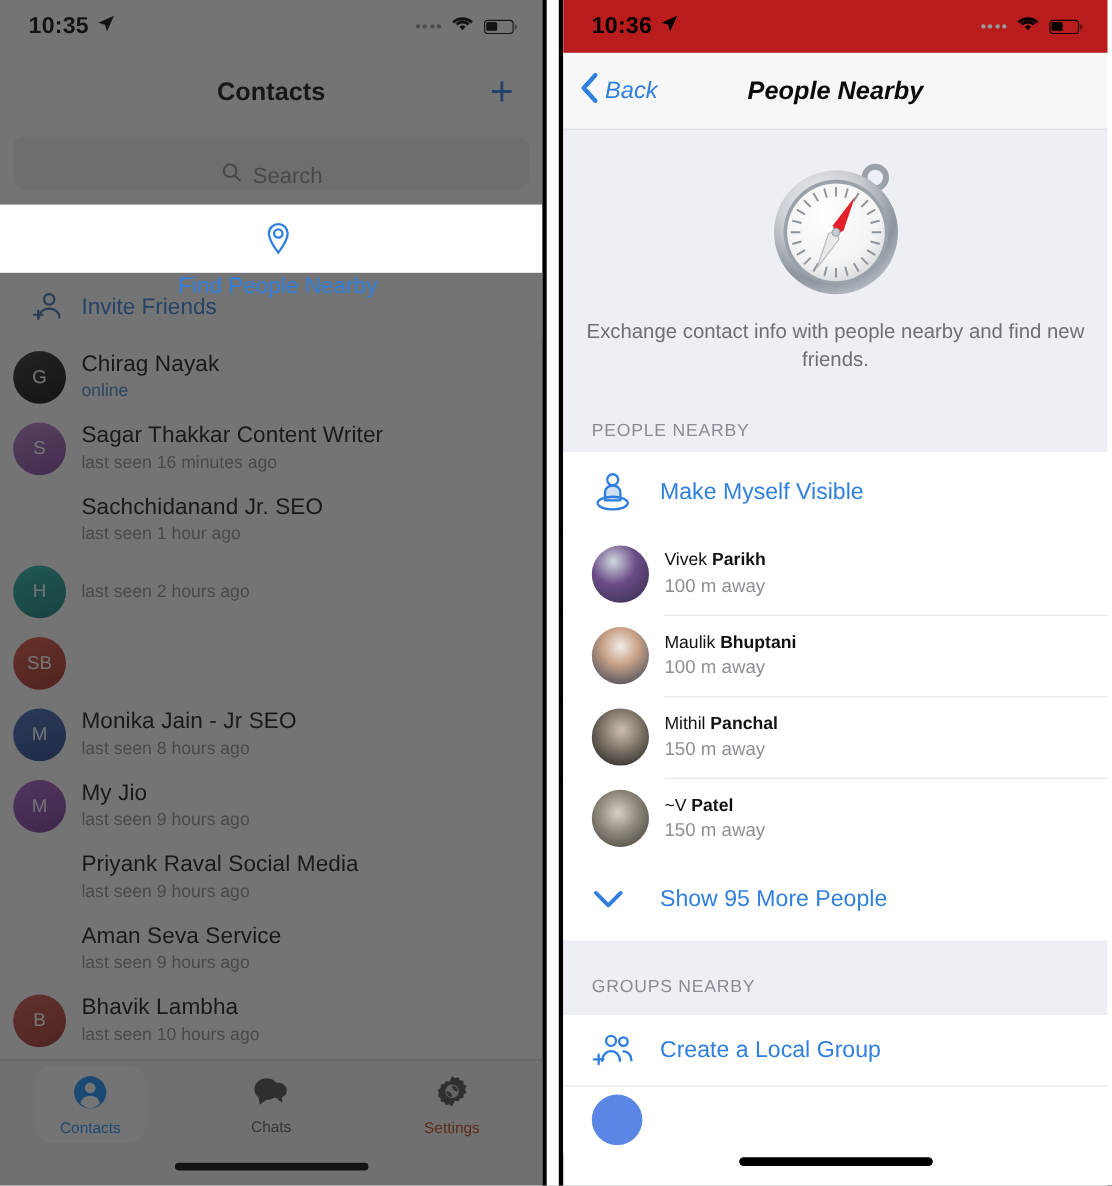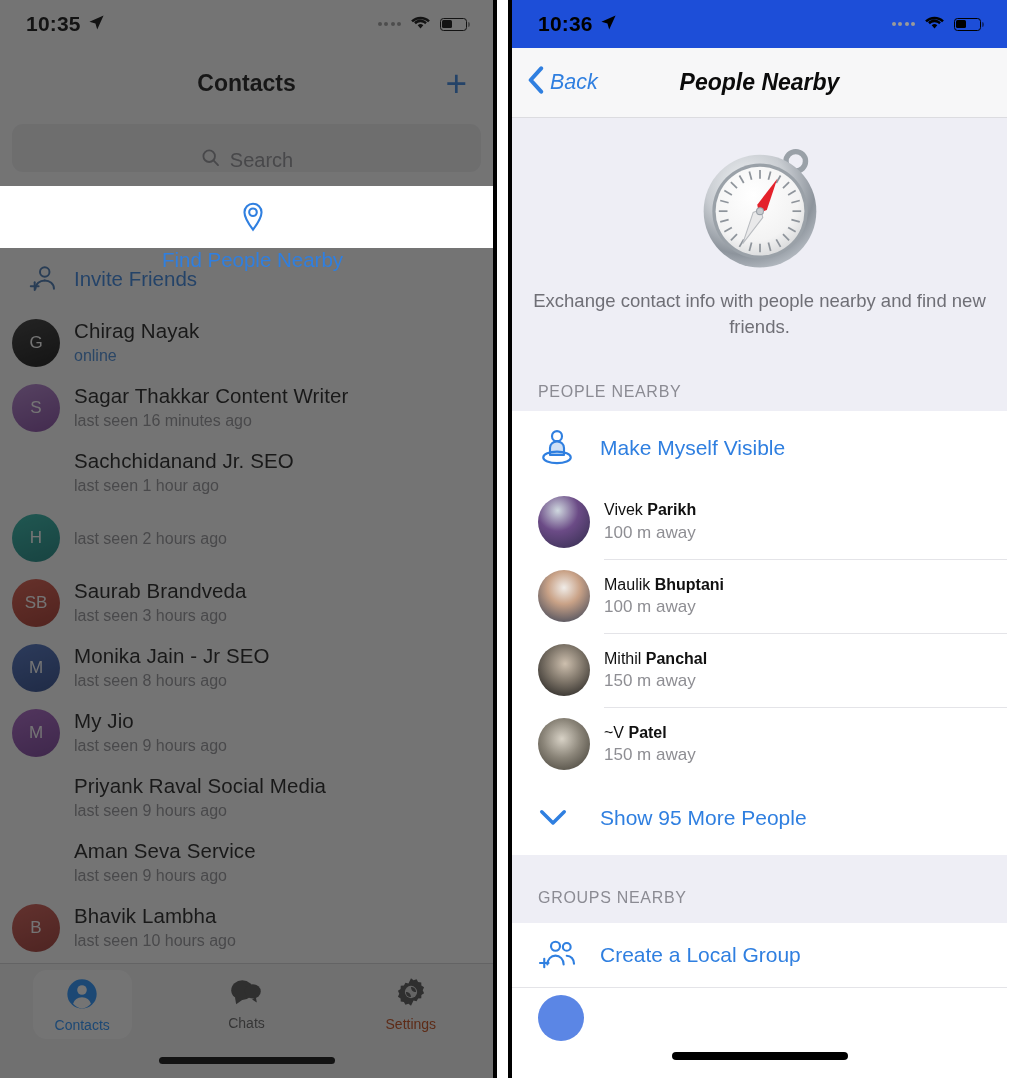--- a/index.html
+++ b/index.html
@@ -204,24 +204,20 @@
           </div>
         </div>
         <div class="contact">
           <div class="avatar" style="background: linear-gradient(160deg, rgb(35, 179, 164), rgb(14, 127, 122));">H</div>
           <div class="c-texts">
             <div class="c-sub">last seen 2 hours ago</div>
           </div>
         </div>
         <div class="contact">
           <div class="avatar" style="background: linear-gradient(160deg, rgb(217, 80, 63), rgb(163, 43, 32));">SB</div>
-          <div class="c-texts">
-            <div class="c-name">Saurab Brandveda</div>
-            <div class="c-sub">last seen 3 hours ago</div>
-          </div>
         </div>
         <div class="contact">
           <div class="avatar" style="background: linear-gradient(160deg, rgb(66, 105, 189), rgb(34, 63, 134));">M</div>
           <div class="c-texts">
             <div class="c-name">Monika Jain - Jr SEO</div>
             <div class="c-sub">last seen 8 hours ago</div>
           </div>
         </div>
         <div class="contact">
           <div class="avatar" style="background: linear-gradient(160deg, rgb(165, 91, 196), rgb(115, 55, 149));">M</div>
@@ -292,21 +288,21 @@
         </div>
       </div>
       <div class="home-ind"></div>
     </div>
   </div>
 
   <div class="gap"></div>
 
   <div class="panel panel-right">
 
-    <div class="statusbar" style="background:#1d4ed8;">
+    <div class="statusbar" style="background:#b91c1c;">
       <div class="sb-time">
         <span>10:36</span>
         <span class="sb-loc">
           <svg width="17" height="17" viewBox="0 0 24 24">
               <path d="M22 2L2 11l8.5 2.5L13 22z" fill="#000"></path>
             </svg>
         </span>
       </div>
       <div class="sb-right">
         <span class="sb-dots">

